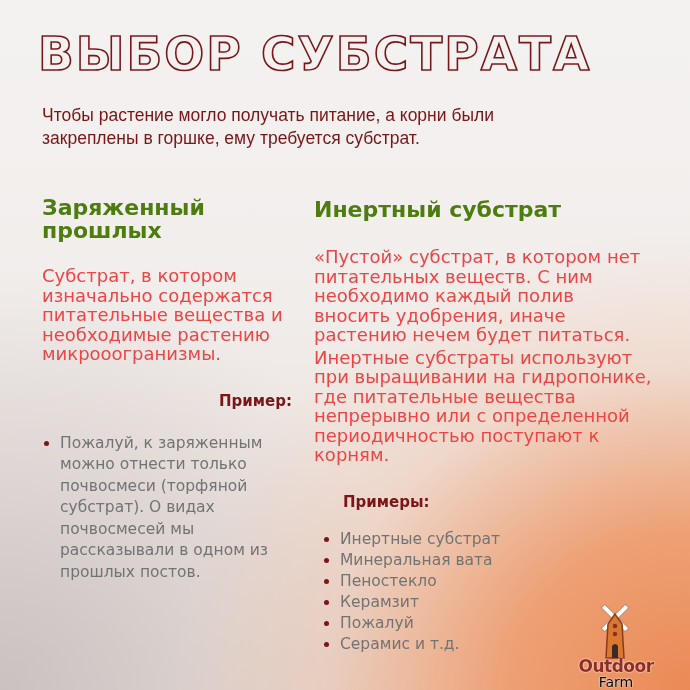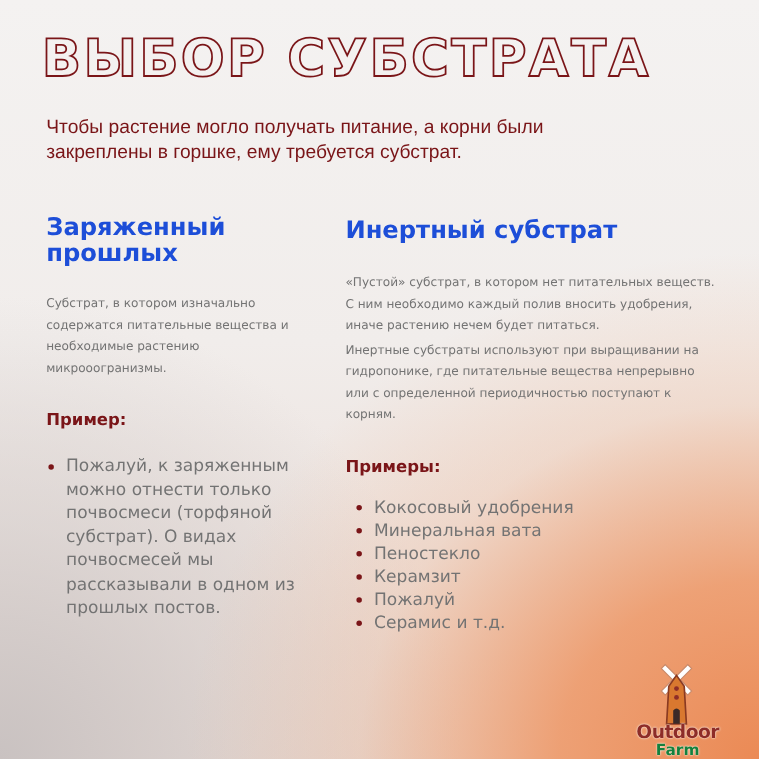--- a/index.html
+++ b/index.html
@@ -24,35 +24,35 @@
   .intro {
     position: absolute; left: 42px; top: 104px; width: 520px;
     font-family: "Liberation Sans", sans-serif;
     font-size: 17.5px; line-height: 23px; color: #7a1518;
   }
   .col { position: absolute; }
   .col-left { left: 42px; top: 196px; width: 250px; }
   .col-right { left: 314px; top: 198px; width: 340px; }
   .h2 {
     font-family: "DejaVu Sans", sans-serif; font-weight: bold;
-    font-size: 22px; line-height: 23px; color: #1d4ed8; margin: 0;
+    font-size: 22px; line-height: 23px; color: #4d7c0f; margin: 0;
   }
   .p {
     font-family: "DejaVu Sans", sans-serif;
-    font-size: 11px; line-height: 19.5px; color: #737373; margin: 0;
+    font-size: 18px; line-height: 19.5px; color: #ef4444; margin: 0;
   }
   .col-left .p.desc { margin-top: 24px; }
   .col-right .p.desc1 { margin-top: 26px; }
   .col-right .p.desc2 { margin-top: 3px; }
   .label {
     font-family: "DejaVu Sans", sans-serif; font-weight: bold;
     font-size: 15px; color: #7a1518; margin: 0;
   }
-  .col-left .label { margin-top: 28px; }
-  .col-right .label { margin-top: 28px; }
+  .col-left .label { margin-top: 28px; text-align: right; }
+  .col-right .label { margin-top: 28px; margin-left: 29px; }
   ul { list-style: none; margin: 0; padding: 0; }
   ul li {
     position: relative; padding-left: 18px;
     font-family: "DejaVu Sans", sans-serif; font-size: 15.5px;
     line-height: 21px; color: #737373;
   }
   ul li::before {
     content: ""; position: absolute; left: 2px; top: 8.5px;
     width: 5px; height: 5px; border-radius: 50%; background: #7a1518;
   }
@@ -62,22 +62,22 @@
   .col-right ul li { font-size: 15.5px; line-height: 21px; }
   .logo { position: absolute; left: 580px; top: 600px; width: 70px; height: 100px; }
   .logo-text1 {
     position: absolute; left: -4px; top: 56px; width: 80px; text-align: center;
     font-family: "DejaVu Sans", sans-serif; font-weight: bold; font-size: 17px;
     color: #8e2d28; letter-spacing: -0.5px;
     text-shadow: 0 0 2px #fff4e8, 0 0 1px #fff4e8;
   }
   .logo-text2 {
     position: absolute; left: -4px; top: 74px; width: 80px; text-align: center;
-    font-family: "DejaVu Sans", sans-serif; font-weight: bold; font-size: 14px;
-    color: #15803d;
+    font-family: "DejaVu Sans", sans-serif; font-weight: normal; font-size: 14px;
+    color: #000000;
     text-shadow: 0 0 2px #fff4e8, 0 0 1px #fff4e8;
   }
 </style>
 </head>
 <body>
 
 <div class="title">ВЫБОР СУБСТРАТА</div>
 
 <div class="intro">Чтобы растение могло получать питание, а корни были закреплены в горшке, ему требуется субстрат.</div>
 
@@ -92,21 +92,21 @@
     <li>Пожалуй, к заряженным можно отнести только почвосмеси (торфяной субстрат). О видах почвосмесей мы рассказывали в одном из прошлых постов.</li>
   </ul>
 </div>
 
 <div class="col col-right">
   <h2 class="h2">Инертный субстрат</h2>
   <p class="p desc1">«Пустой» субстрат, в котором нет питательных веществ. С ним необходимо каждый полив вносить удобрения, иначе растению нечем будет питаться.</p>
   <p class="p desc2">Инертные субстраты используют при выращивании на гидропонике, где питательные вещества непрерывно или с определенной периодичностью поступают к корням.</p>
   <p class="label">Примеры:</p>
   <ul>
-    <li>Кокосовый удобрения</li>
+    <li>Инертные субстрат</li>
     <li>Минеральная вата</li>
     <li>Пеностекло</li>
     <li>Керамзит</li>
     <li>Пожалуй</li>
     <li>Серамис и т.д.</li>
   </ul>
 </div>
 
 <div class="logo">
   <svg width="70" height="60" viewBox="0 0 70 60" style="position:absolute;left:0;top:0;">

